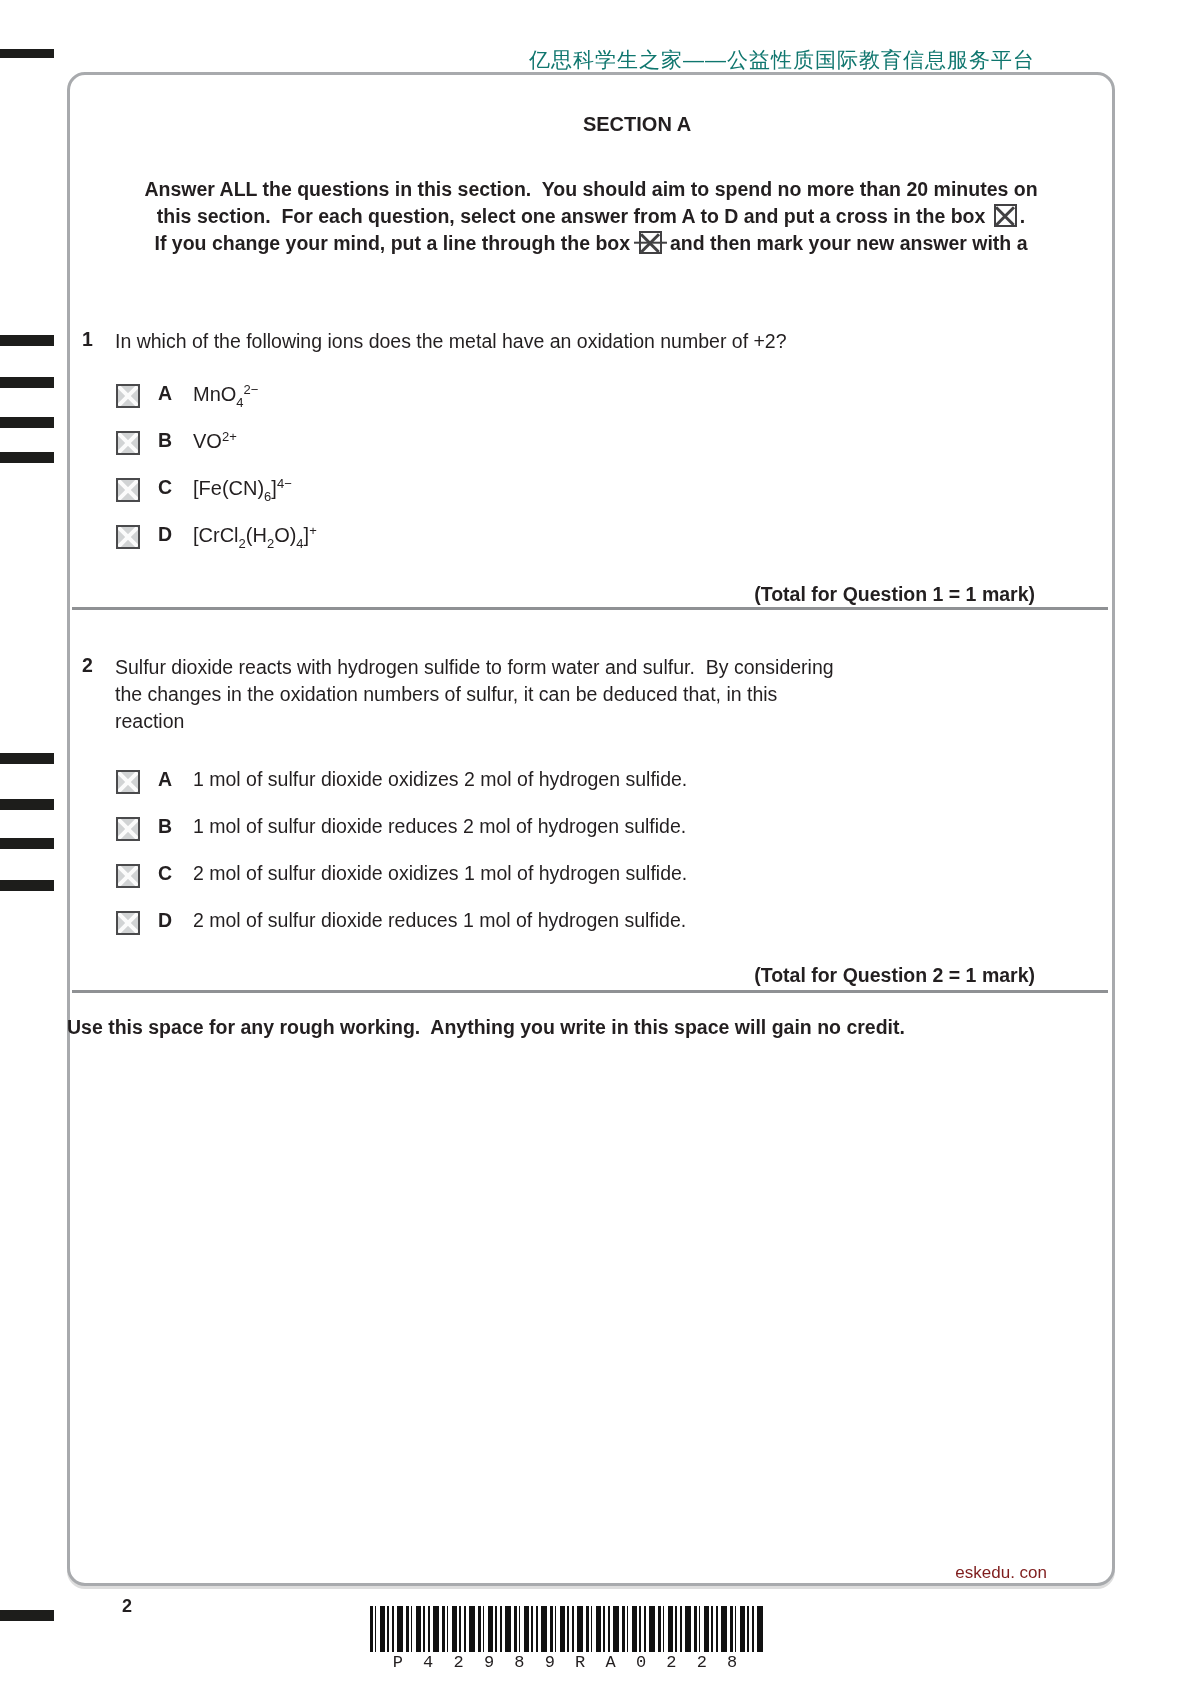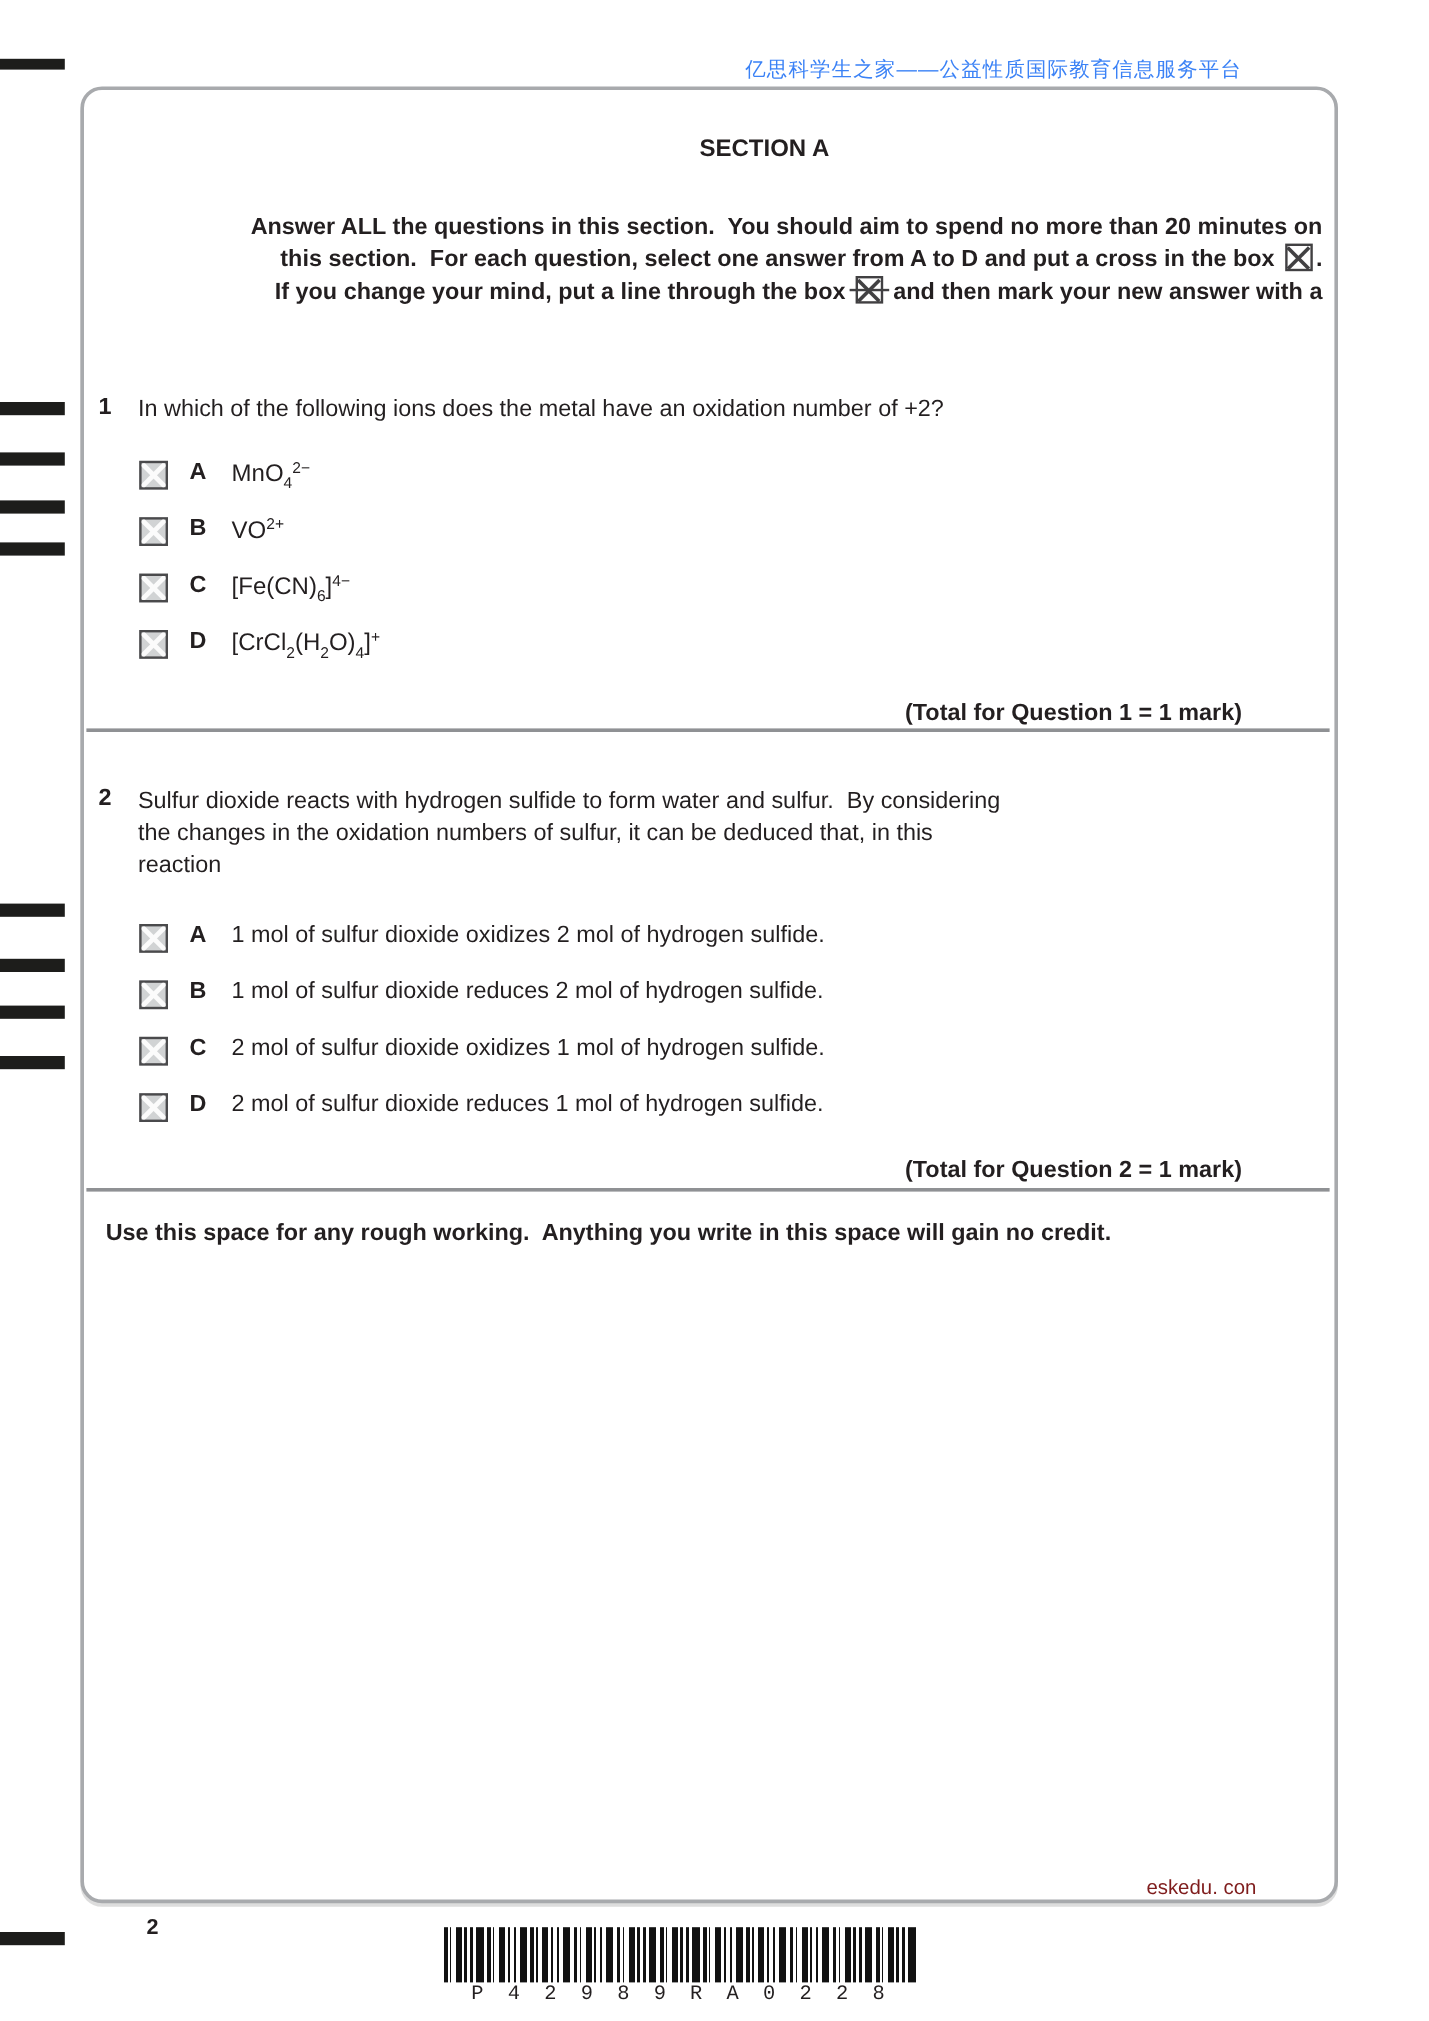--- a/index.html
+++ b/index.html
@@ -11,35 +11,35 @@
     color:#231f20;
     overflow:hidden;
   }
   
   .reg-bar{
     position:absolute;left:0;width:54px;height:11px;background:#1d1d1b;
   }
   
   .wm-top{
     position:absolute;top:46px;right:156px;
-    font-size:17px;color:#3b82f6;letter-spacing:1px;white-space:nowrap;
+    font-size:21px;color:#0f766e;letter-spacing:1px;white-space:nowrap;
   }
   
   .frame{
     position:absolute;left:67px;top:72px;width:1042px;height:1508px;
     border:3px solid #a8aaad;border-radius:18px;background:#ffffff;
     box-shadow:0 3px 0 rgba(120,120,120,0.25);
   }
   .section-title{
     position:absolute;left:67px;top:113px;width:1140px;
     text-align:center;font-weight:bold;font-size:20px;
   }
   .instructions{
     position:absolute;left:80px;top:176px;width:1022px;
-    text-align:right;font-weight:bold;font-size:19.5px;line-height:27px;
+    text-align:center;font-weight:bold;font-size:19.5px;line-height:27px;
   }
   
   .ibox{
     position:relative;display:inline-block;width:19px;height:19px;
     border:2px solid #414042;background:#fdfdfd;vertical-align:-4px;margin:0 3px;
   }
   .ibox::before,.ibox::after{
     content:"";position:absolute;left:50%;top:50%;width:25px;height:2.6px;background:#414042;
   }
   .ibox::before{transform:translate(-50%,-50%) rotate(45deg);}
@@ -67,21 +67,21 @@
   .formula{font-size:20px;}
   .formula .sub{font-size:13px;vertical-align:-6px;}
   .formula .sup{font-size:13px;vertical-align:7px;}
   .total-line{
     position:absolute;right:156px;font-weight:bold;font-size:19.5px;white-space:nowrap;
   }
   .separator{
     position:absolute;left:72px;width:1036px;height:3px;background:#8f9194;
   }
   .rough-note{
-    position:absolute;left:67px;top:1016px;width:880px;text-align:center;
+    position:absolute;left:67px;top:1016px;width:880px;
     font-weight:bold;font-size:19.5px;
   }
   .wm-bottom{
     position:absolute;right:144px;top:1563px;font-size:17px;color:#7f1d1d;white-space:nowrap;
   }
   .page-num{position:absolute;left:122px;top:1596px;font-weight:bold;font-size:18px;}
   .barcode{
     position:absolute;left:370px;top:1606px;width:395px;height:46px;
     background:repeating-linear-gradient(90deg,
       #111 0 3px,#fff 3px 5px,#111 5px 6px,#fff 6px 10px,

